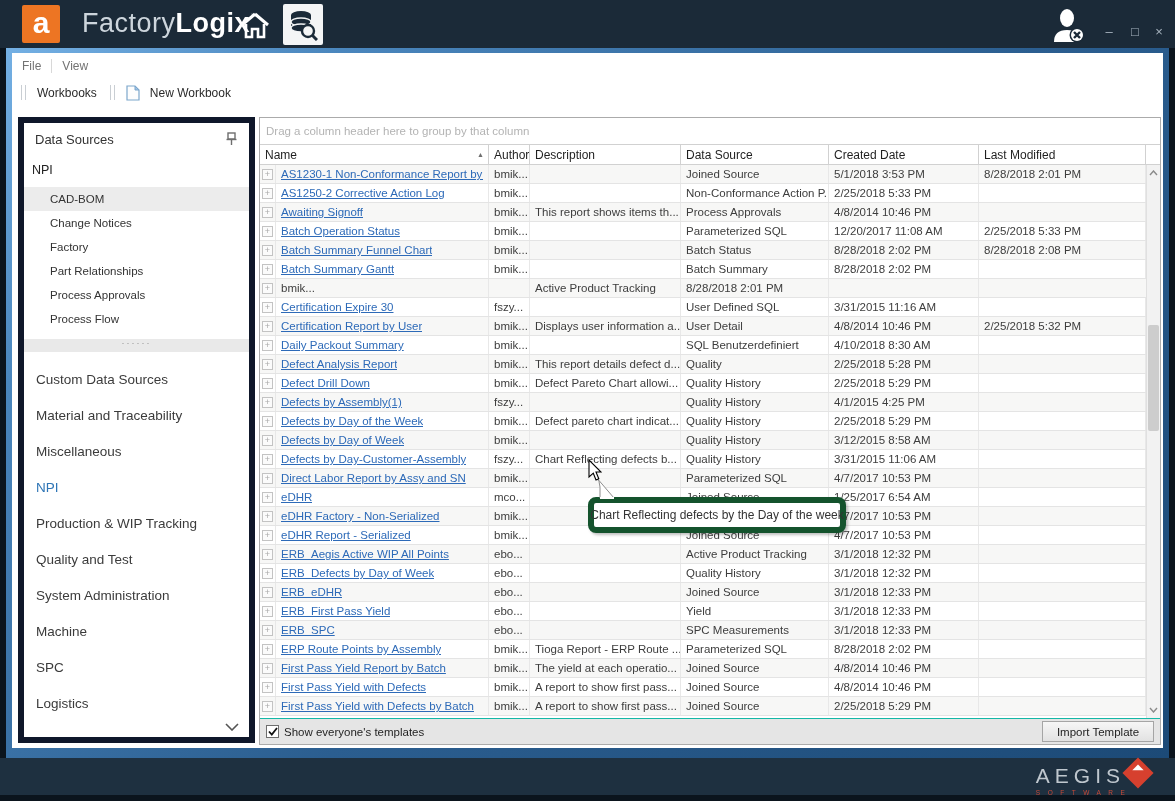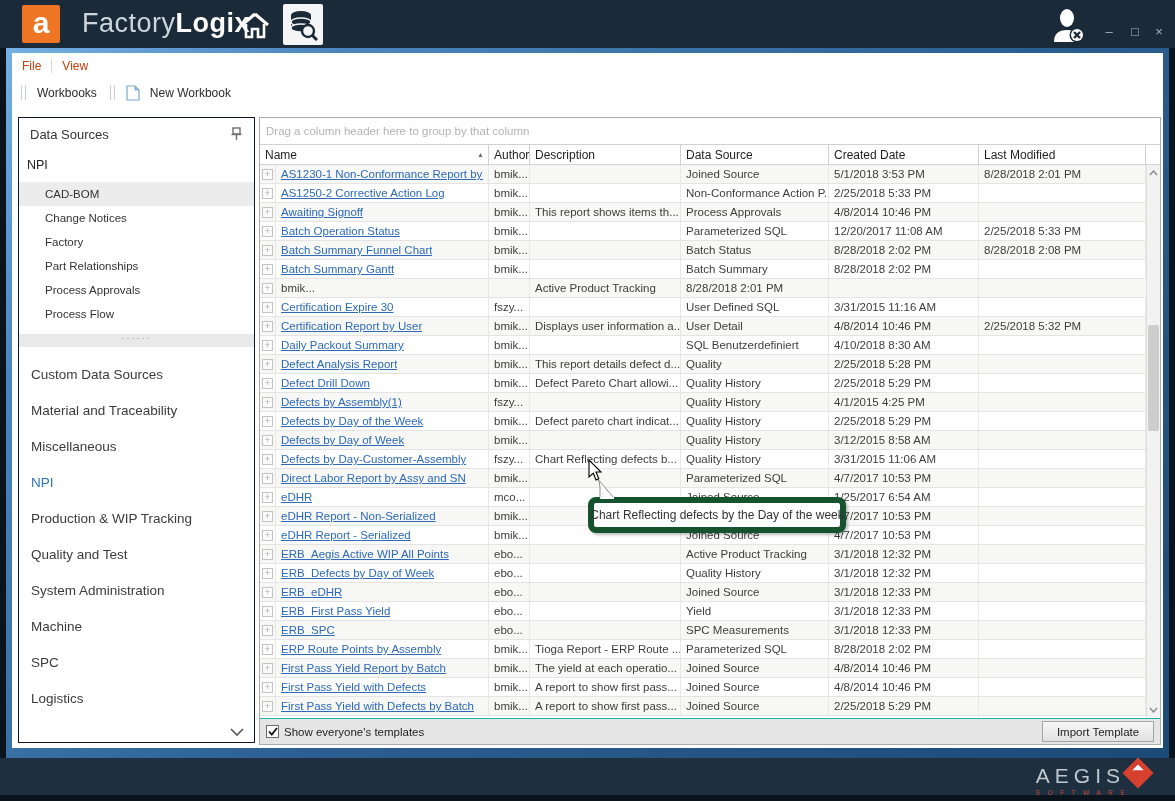--- a/index.html
+++ b/index.html
@@ -24,32 +24,32 @@
             text-align:center; line-height:20px; }
   #btn-min { left:1098px; } #btn-max { left:1124px; } #btn-close { left:1148px; }
 
   
   #frame { position:absolute; left:6px; top:48px; width:1163px; height:710px;
            background:linear-gradient(135deg,#74b0e4 0%, #4a86bd 18%, #2b5e90 55%, #1c4a77 100%); }
   #client { position:absolute; left:12px; top:53px; width:1151px; height:695px; background:#ffffff; }
 
   
   #menubar { position:absolute; left:0; top:0; width:100%; height:26px; background:#fff;
-             display:flex; align-items:center; font-size:12px; color:#c2410c; }
+             display:flex; align-items:center; font-size:12px; color:#737373; }
   .menu-item { padding:4px 10px; }
   .menu-sep { width:1px; height:14px; background:#d8d8d8; }
   #toolbar { position:absolute; left:0; top:26px; width:100%; height:27px; background:#fff;
              display:flex; align-items:center; font-size:12px; color:#2a2a2a; }
   .grip { width:5px; height:15px; border-left:1px solid #c9ced3; border-right:1px solid #c9ced3; margin:0 7px 0 9px; }
   .tb-label { padding:0 4px; }
   #nw-icon { width:14px; height:16px; margin:0 6px 0 4px; }
 
   
   #sidebar { position:absolute; left:6px; top:64px; width:237px; height:626px;
-             border:1px solid #0f172a; background:#fff; overflow:hidden; }
+             border:6px solid #0f172a; background:#fff; overflow:hidden; }
   #sidebar-header { position:absolute; left:0; top:0; width:100%; height:32px; }
   #sidebar-title { position:absolute; left:11px; top:9px; font-size:13px; color:#333; }
   #pin-icon { position:absolute; right:12px; top:9px; }
   #tree-group-label { position:absolute; left:8px; top:40px; font-size:12.5px; color:#222; }
   #tree-items { position:absolute; left:0; top:64px; width:100%; }
   .tree-item { height:24px; display:flex; align-items:center; padding-left:26px; font-size:11.5px; color:#333; }
   .tree-item.selected { background:#ececec; }
   #splitter { position:absolute; left:0; top:216px; width:100%; height:13px; background:#e9e9e9;
               text-align:center; color:#8f8f8f; font-size:9px; line-height:9px; letter-spacing:2px; }
   #categories { position:absolute; left:0; top:238px; width:100%; }
@@ -650,21 +650,21 @@
             </div>
             <div class="cell">
               <span></span>
             </div>
           </div>
           <div class="grid-row alt">
             <div class="cell expand">
               <span class="plusbox">+</span>
             </div>
             <div class="cell">
-              <span class="name-link">eDHR Report - Non-Serialized</span>
+              <span class="name-link">eDHR Factory - Non-Serialized</span>
             </div>
             <div class="cell">
               <span>bmik...</span>
             </div>
             <div class="cell">
               <span></span>
             </div>
             <div class="cell">
               <span>Joined Source</span>
             </div>

